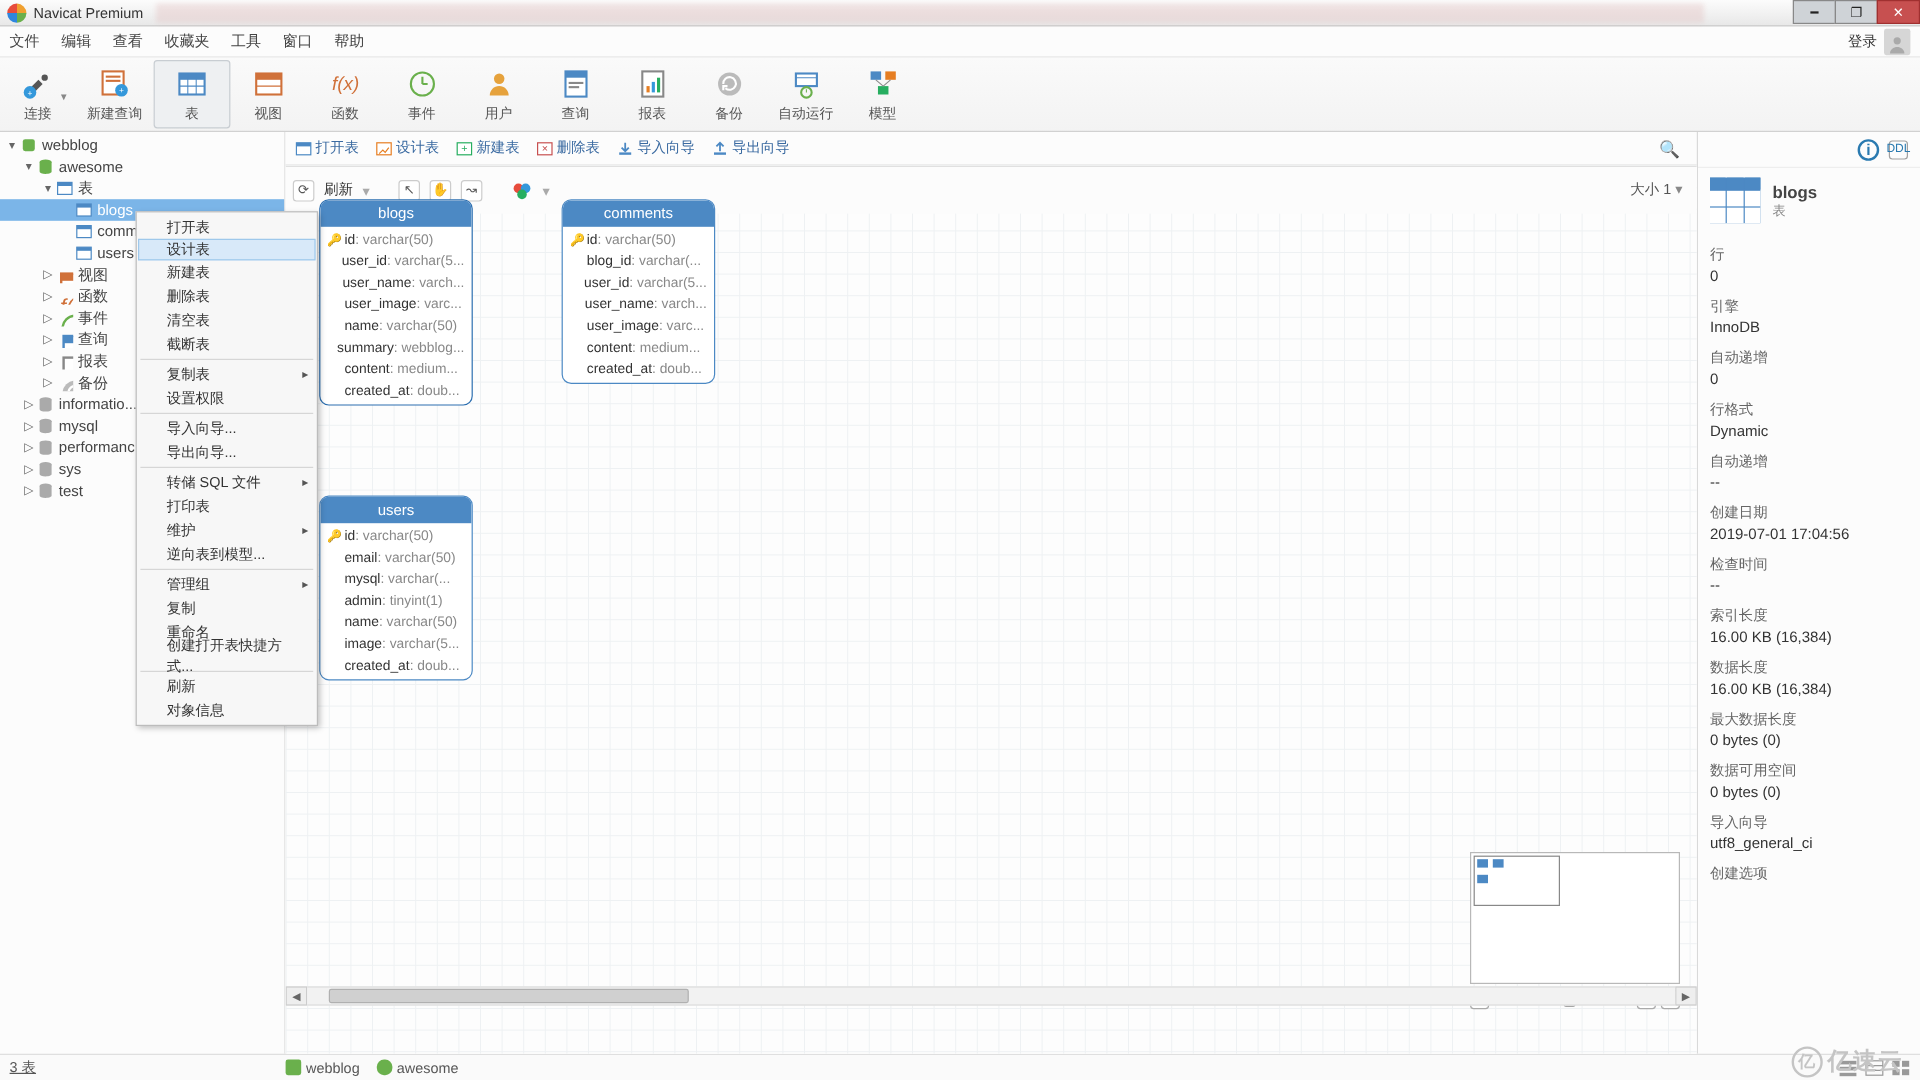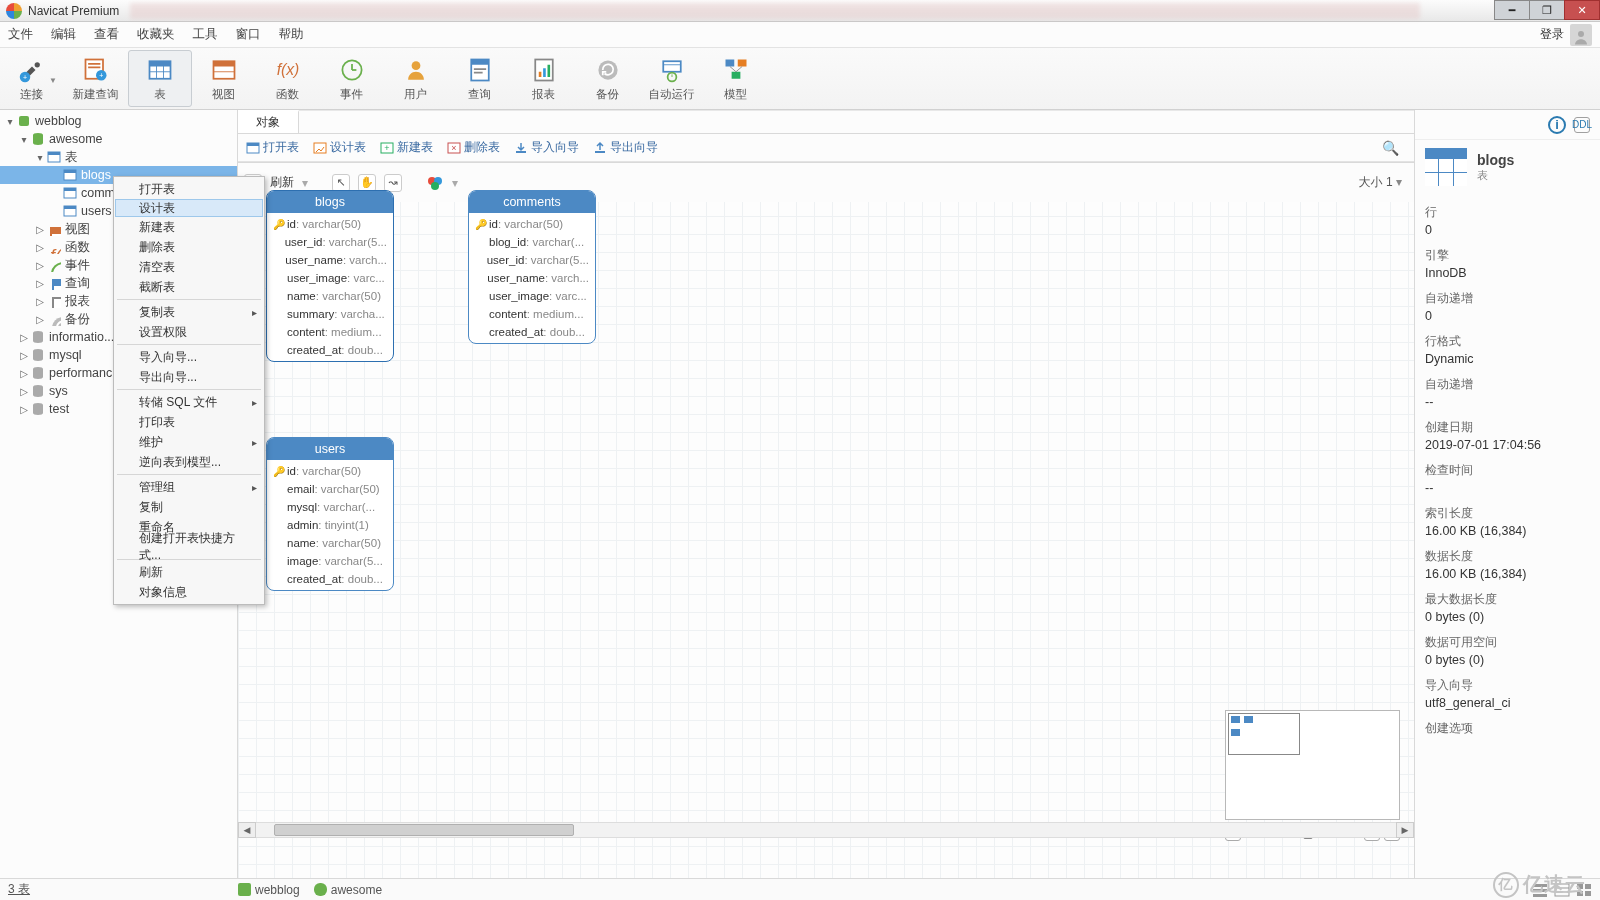--- a/index.html
+++ b/index.html
@@ -436,24 +436,20 @@
               <ellipse cx="7" cy="3" rx="5" ry="2" fill="#aaa"></ellipse>
               <path d="M2 3v8c0 1 2 2 5 2s5-1 5-2V3" fill="#aaa"></path>
             </svg>
           </span>
           <span>test</span>
         </div>
       </div>
   </div>
 
   <div class="main">
-    <div class="tabstrip">
-      <div class="tab">对象</div>
-      <div class="blank"></div>
-    </div>
     <div class="subtoolbar" id="subtoolbar">
       <div class="sb">
           <svg viewBox="0 0 14 14">
             <rect x="1" y="2" width="12" height="10" fill="#fff" stroke="#4c89c4"></rect>
             <rect x="1" y="2" width="12" height="3" fill="#4c89c4"></rect>
           </svg>
           <span>打开表</span>
         </div>
         <div class="sb">
           <svg viewBox="0 0 14 14">
@@ -518,21 +514,21 @@
                 <span class="ctype">: varc...</span>
               </div>
               <div class="col">
                 <span class="key"></span>
                 <span class="cname">name</span>
                 <span class="ctype">: varchar(50)</span>
               </div>
               <div class="col">
                 <span class="key"></span>
                 <span class="cname">summary</span>
-                <span class="ctype">: varcha...</span>
+                <span class="ctype">: webblog...</span>
               </div>
               <div class="col">
                 <span class="key"></span>
                 <span class="cname">content</span>
                 <span class="ctype">: medium...</span>
               </div>
               <div class="col">
                 <span class="key"></span>
                 <span class="cname">created_at</span>
                 <span class="ctype">: doub...</span>

